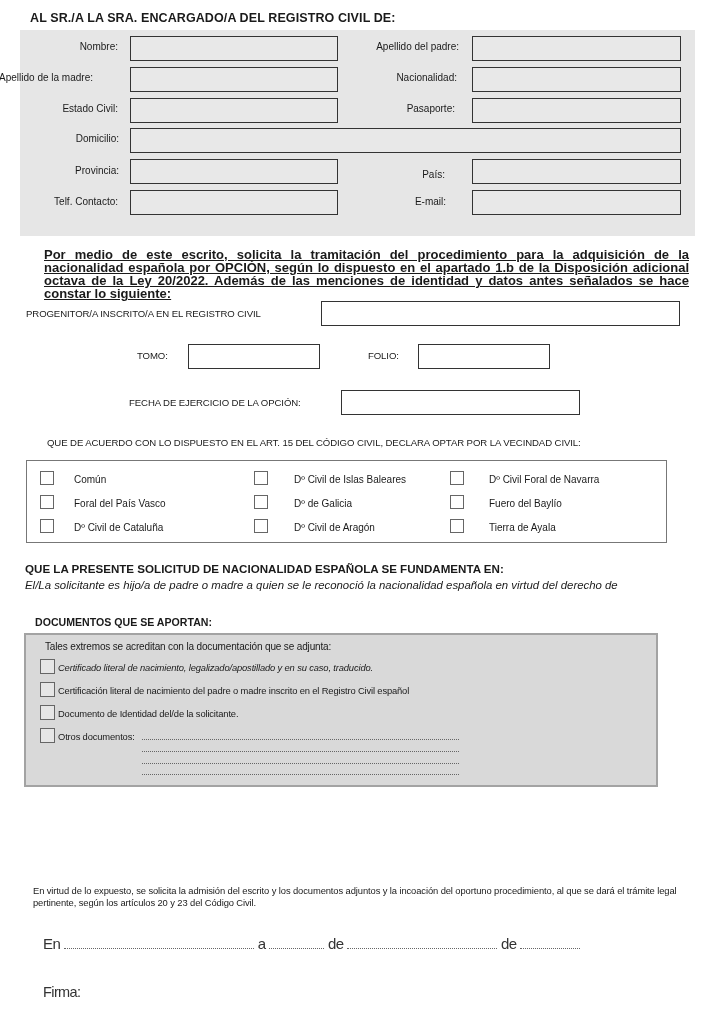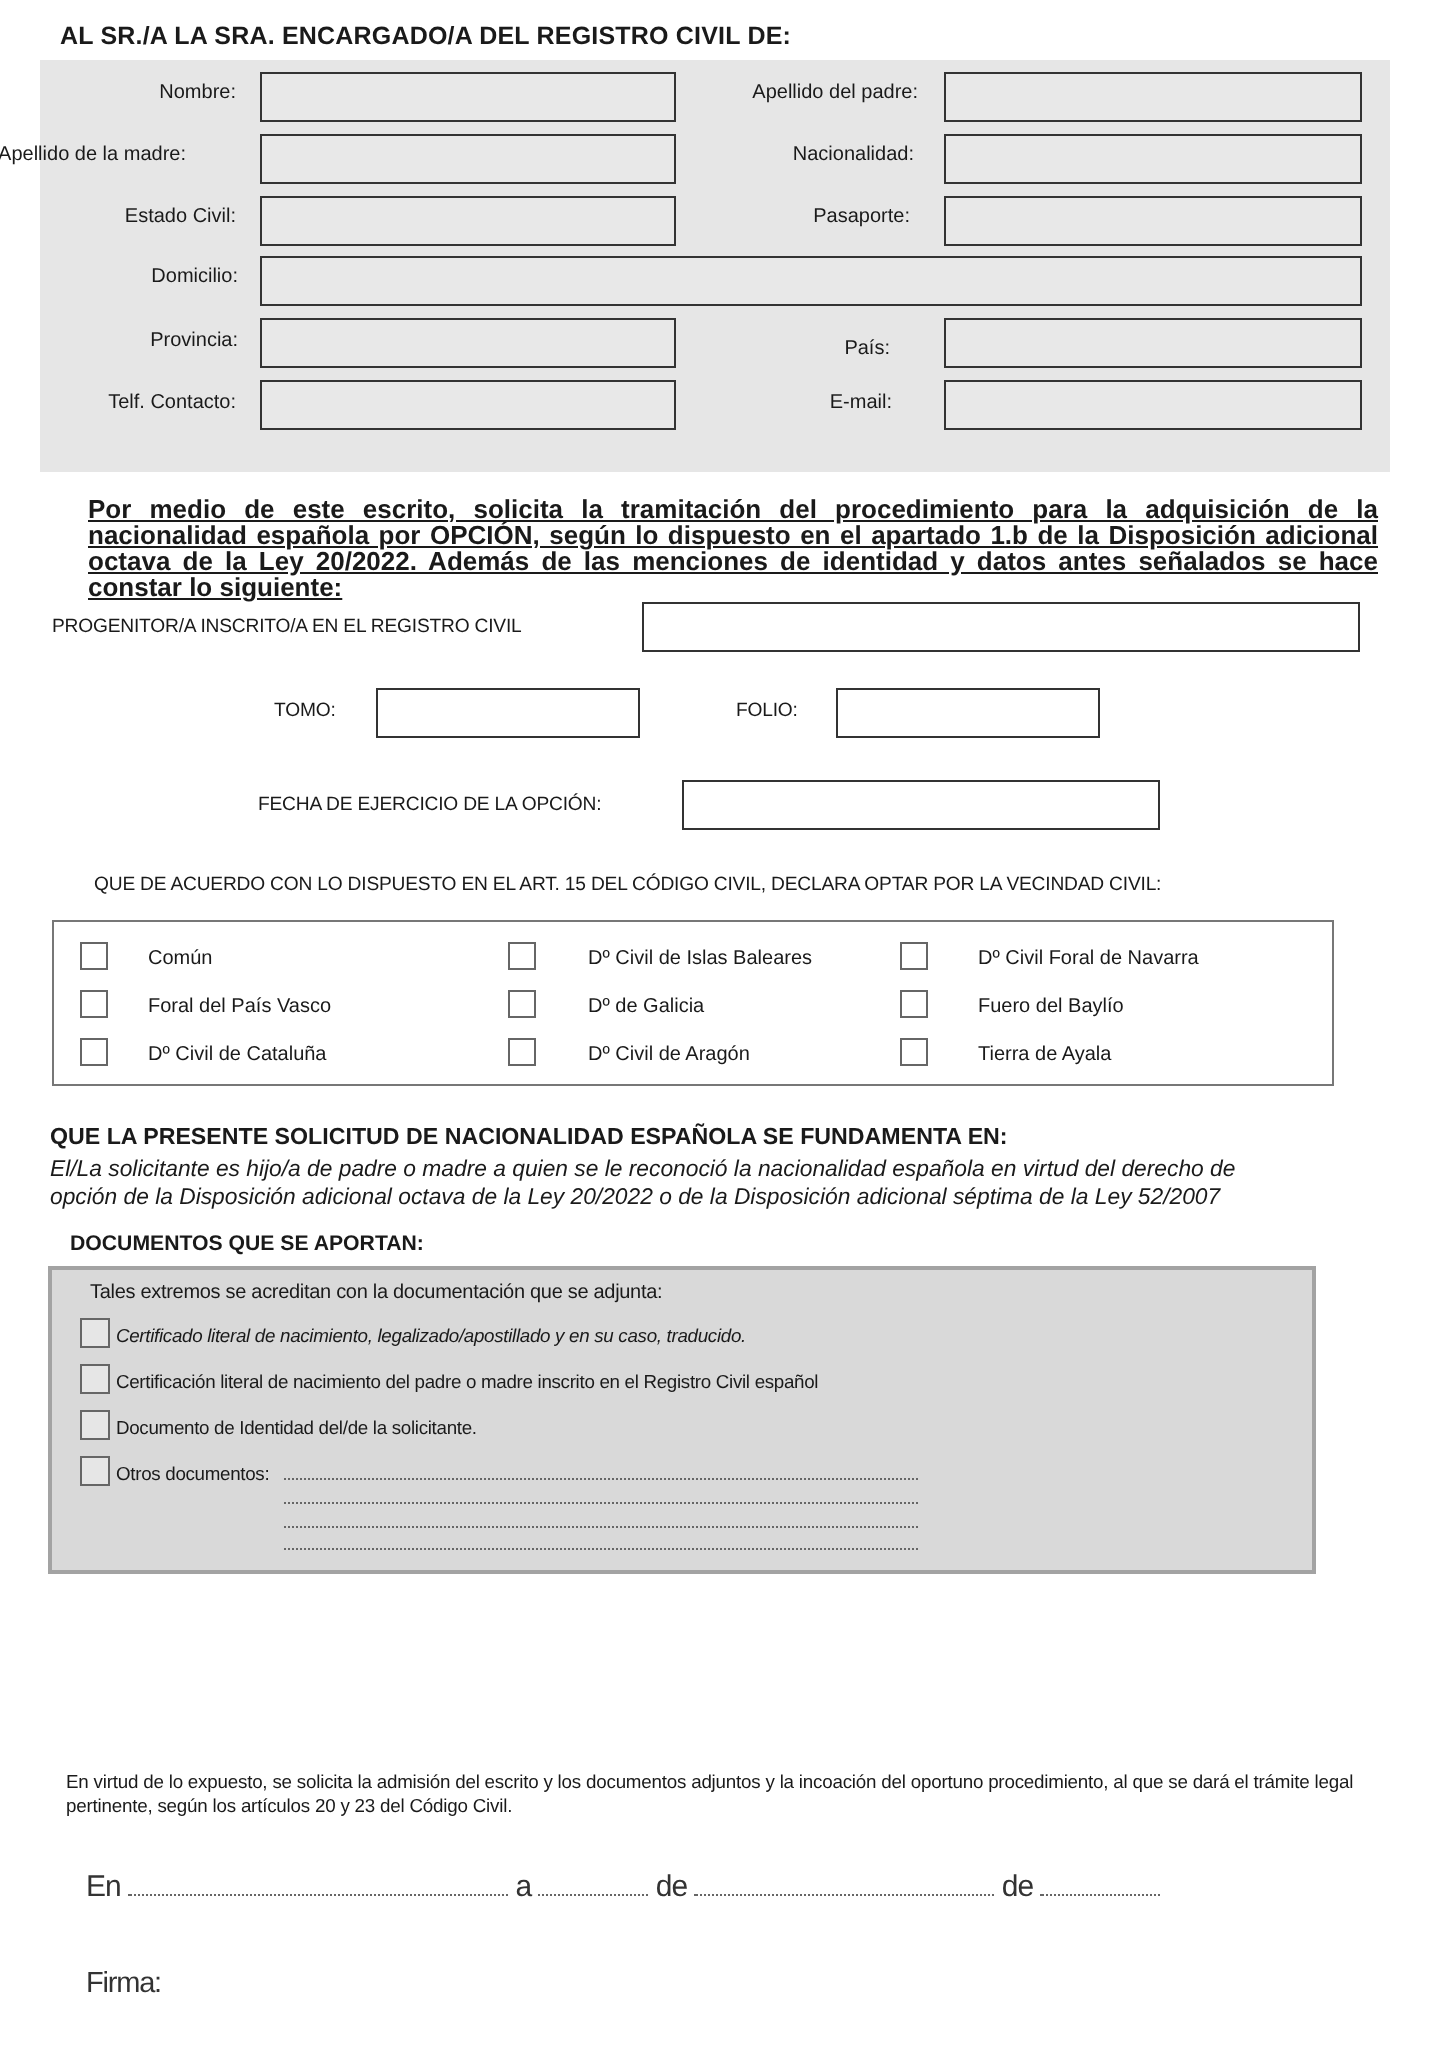--- a/index.html
+++ b/index.html
@@ -105,21 +105,20 @@
 <div class="abs cb" style="left:450px; top:471px;"></div>
 <div class="abs cbl" style="left:489px; top:474px;">Dº Civil Foral de Navarra</div>
 <div class="abs cb" style="left:450px; top:495px;"></div>
 <div class="abs cbl" style="left:489px; top:498px;">Fuero del Baylío</div>
 <div class="abs cb" style="left:450px; top:519px;"></div>
 <div class="abs cbl" style="left:489px; top:522px;">Tierra de Ayala</div>
 
 <div class="abs sec2">QUE LA PRESENTE SOLICITUD DE NACIONALIDAD ESPAÑOLA SE FUNDAMENTA EN:</div>
 <div class="abs para2">
   <div style="white-space:nowrap;">El/La solicitante es hijo/a de padre o madre a quien se le reconoció la nacionalidad española en virtud del derecho de</div>
-  <div style="white-space:nowrap;">opción de la Disposición adicional octava de la Ley 20/2022 o de la Disposición adicional séptima de la Ley 52/2007</div>
 </div>
 
 <div class="abs doctitle">DOCUMENTOS QUE SE APORTAN:</div>
 <div class="abs docbox"></div>
 <div class="abs dtxt" style="left:45px; top:641px; font-size:10px;">Tales extremos se acreditan con la documentación que se adjunta:</div>
 
 <div class="abs dcb" style="left:40px; top:659px;"></div>
 <div class="abs dtxt" style="left:58px; top:662px;font-style:italic;">Certificado literal de nacimiento, legalizado/apostillado y en su caso, traducido.</div>
 
 <div class="abs dcb" style="left:40px; top:682px;"></div>

